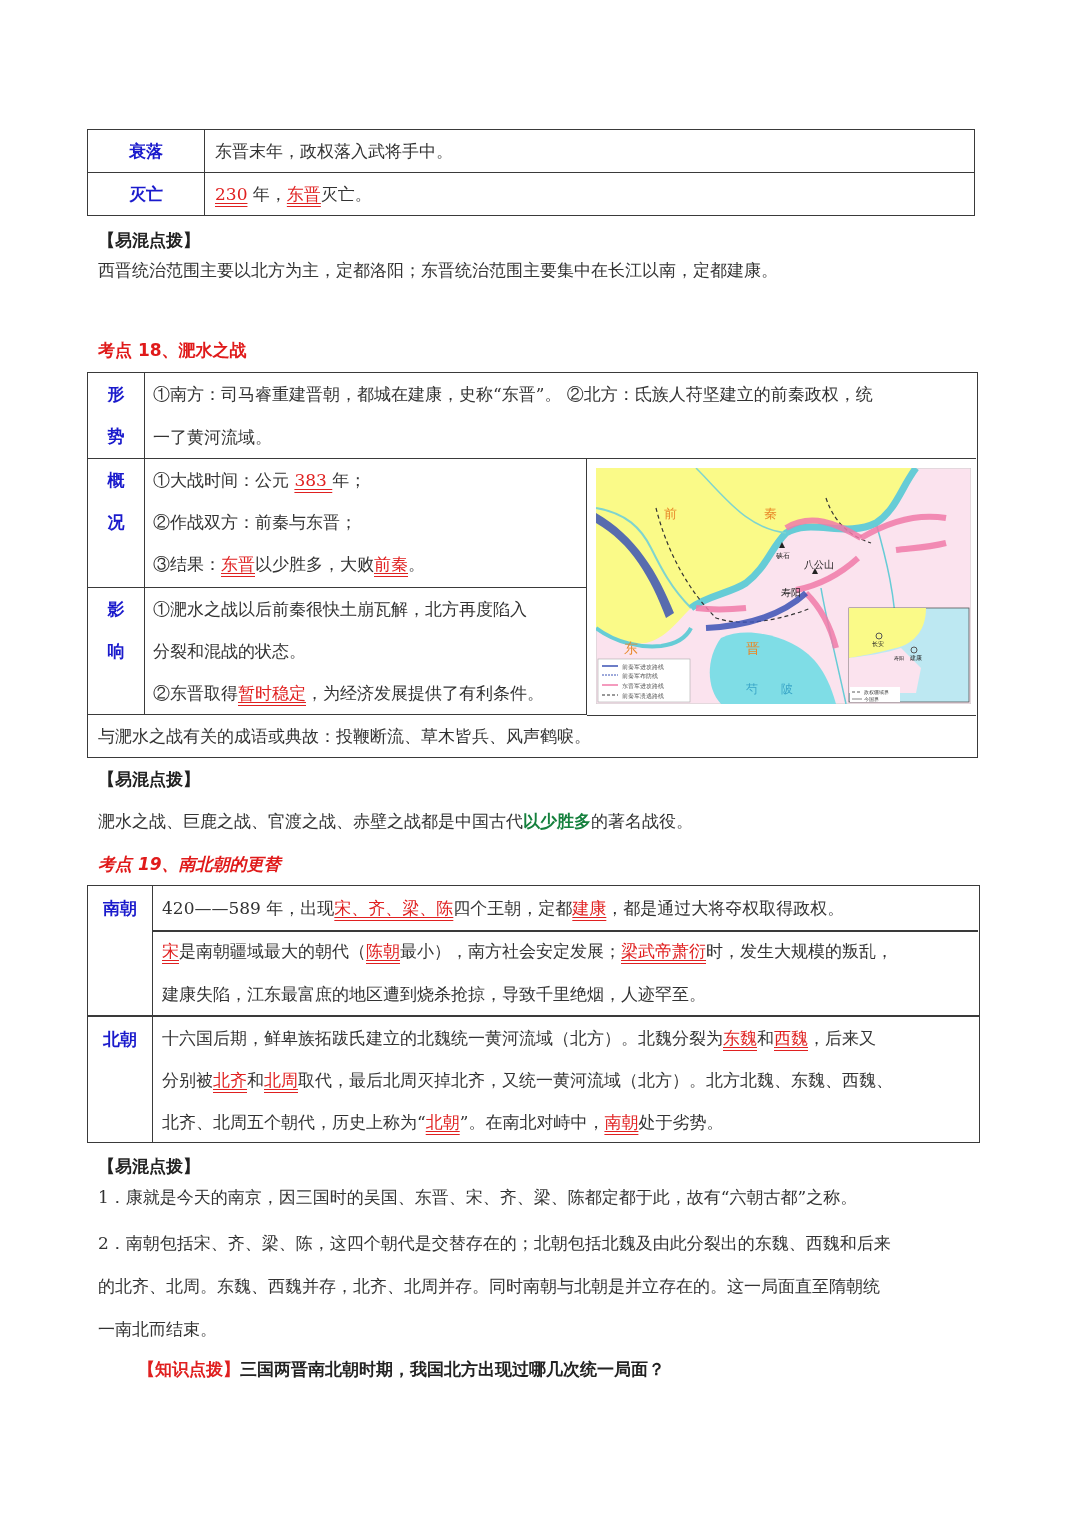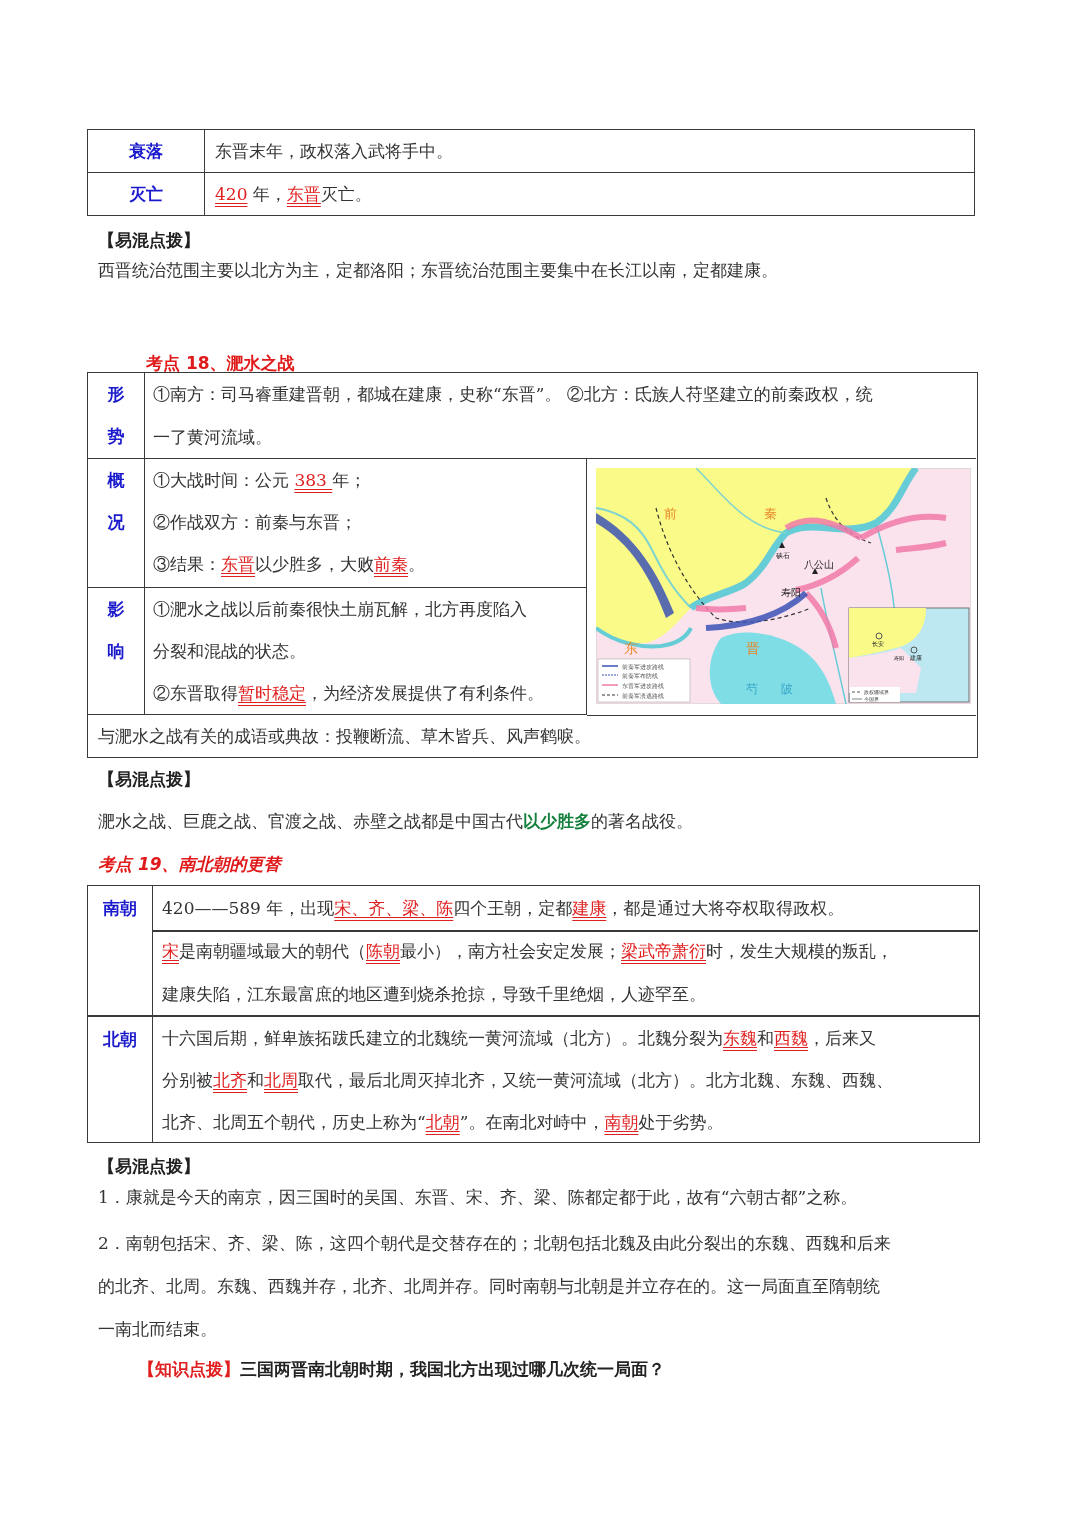--- a/index.html
+++ b/index.html
@@ -29,30 +29,30 @@
 
   <table class="doc" style="left:87px; top:129px; width:888px;">
     <tbody>
         <tr style="height:43px;">
       <td class="lbl" style="width:116px;">衰落</td>
       <td class="txt">东晋末年，政权落入武将手中。</td>
     </tr>
     <tr style="height:43px;">
       <td class="lbl">灭亡</td>
       <td class="txt">
-        <span class="red-ul">420</span><span> 年，</span><span class="red-ul">东晋</span><span>灭亡。</span>
+        <span class="red-ul">230</span><span> 年，</span><span class="red-ul">东晋</span><span>灭亡。</span>
       </td>
     </tr>
   </tbody>
     </table>
 
   <div class="abs tip-title" style="left:98px; top:229px;">【易混点拨】</div>
   <div class="abs para" style="left:98px; top:250px; line-height:43px;font-family:Liberation Mono, monospace;">西晋统治范围主要以北方为主，定都洛阳；东晋统治范围主要集中在长江以南，定都建康。</div>
 
-  <div class="abs heading-red" style="left:98px; top:352px;margin-left:48px;">考点 18、淝水之战</div>
+  <div class="abs heading-red" style="left:98px; top:339px;">考点 18、淝水之战</div>
 
   <div class="abs" style="left:87px; top:372px; width:891px; height:386px; border:1.5px solid #3a3a3a; box-sizing:border-box;">
 
     <div class="abs" style="left:0; top:0; width:888px; height:85px; border-bottom:1.5px solid #3a3a3a;">
       <div class="abs vlbl lbl" style="left:0; top:0; width:56px; height:85px; border-right:1.5px solid #3a3a3a;">
         <span>形</span>
         <span>势</span>
       </div>
       <div class="abs para" style="left:65px; top:0; width:820px;">
         <div>①南方：司马睿重建晋朝，都城在建康，史称“东晋”。 ②北方：氐族人苻坚建立的前秦政权，统</div>

